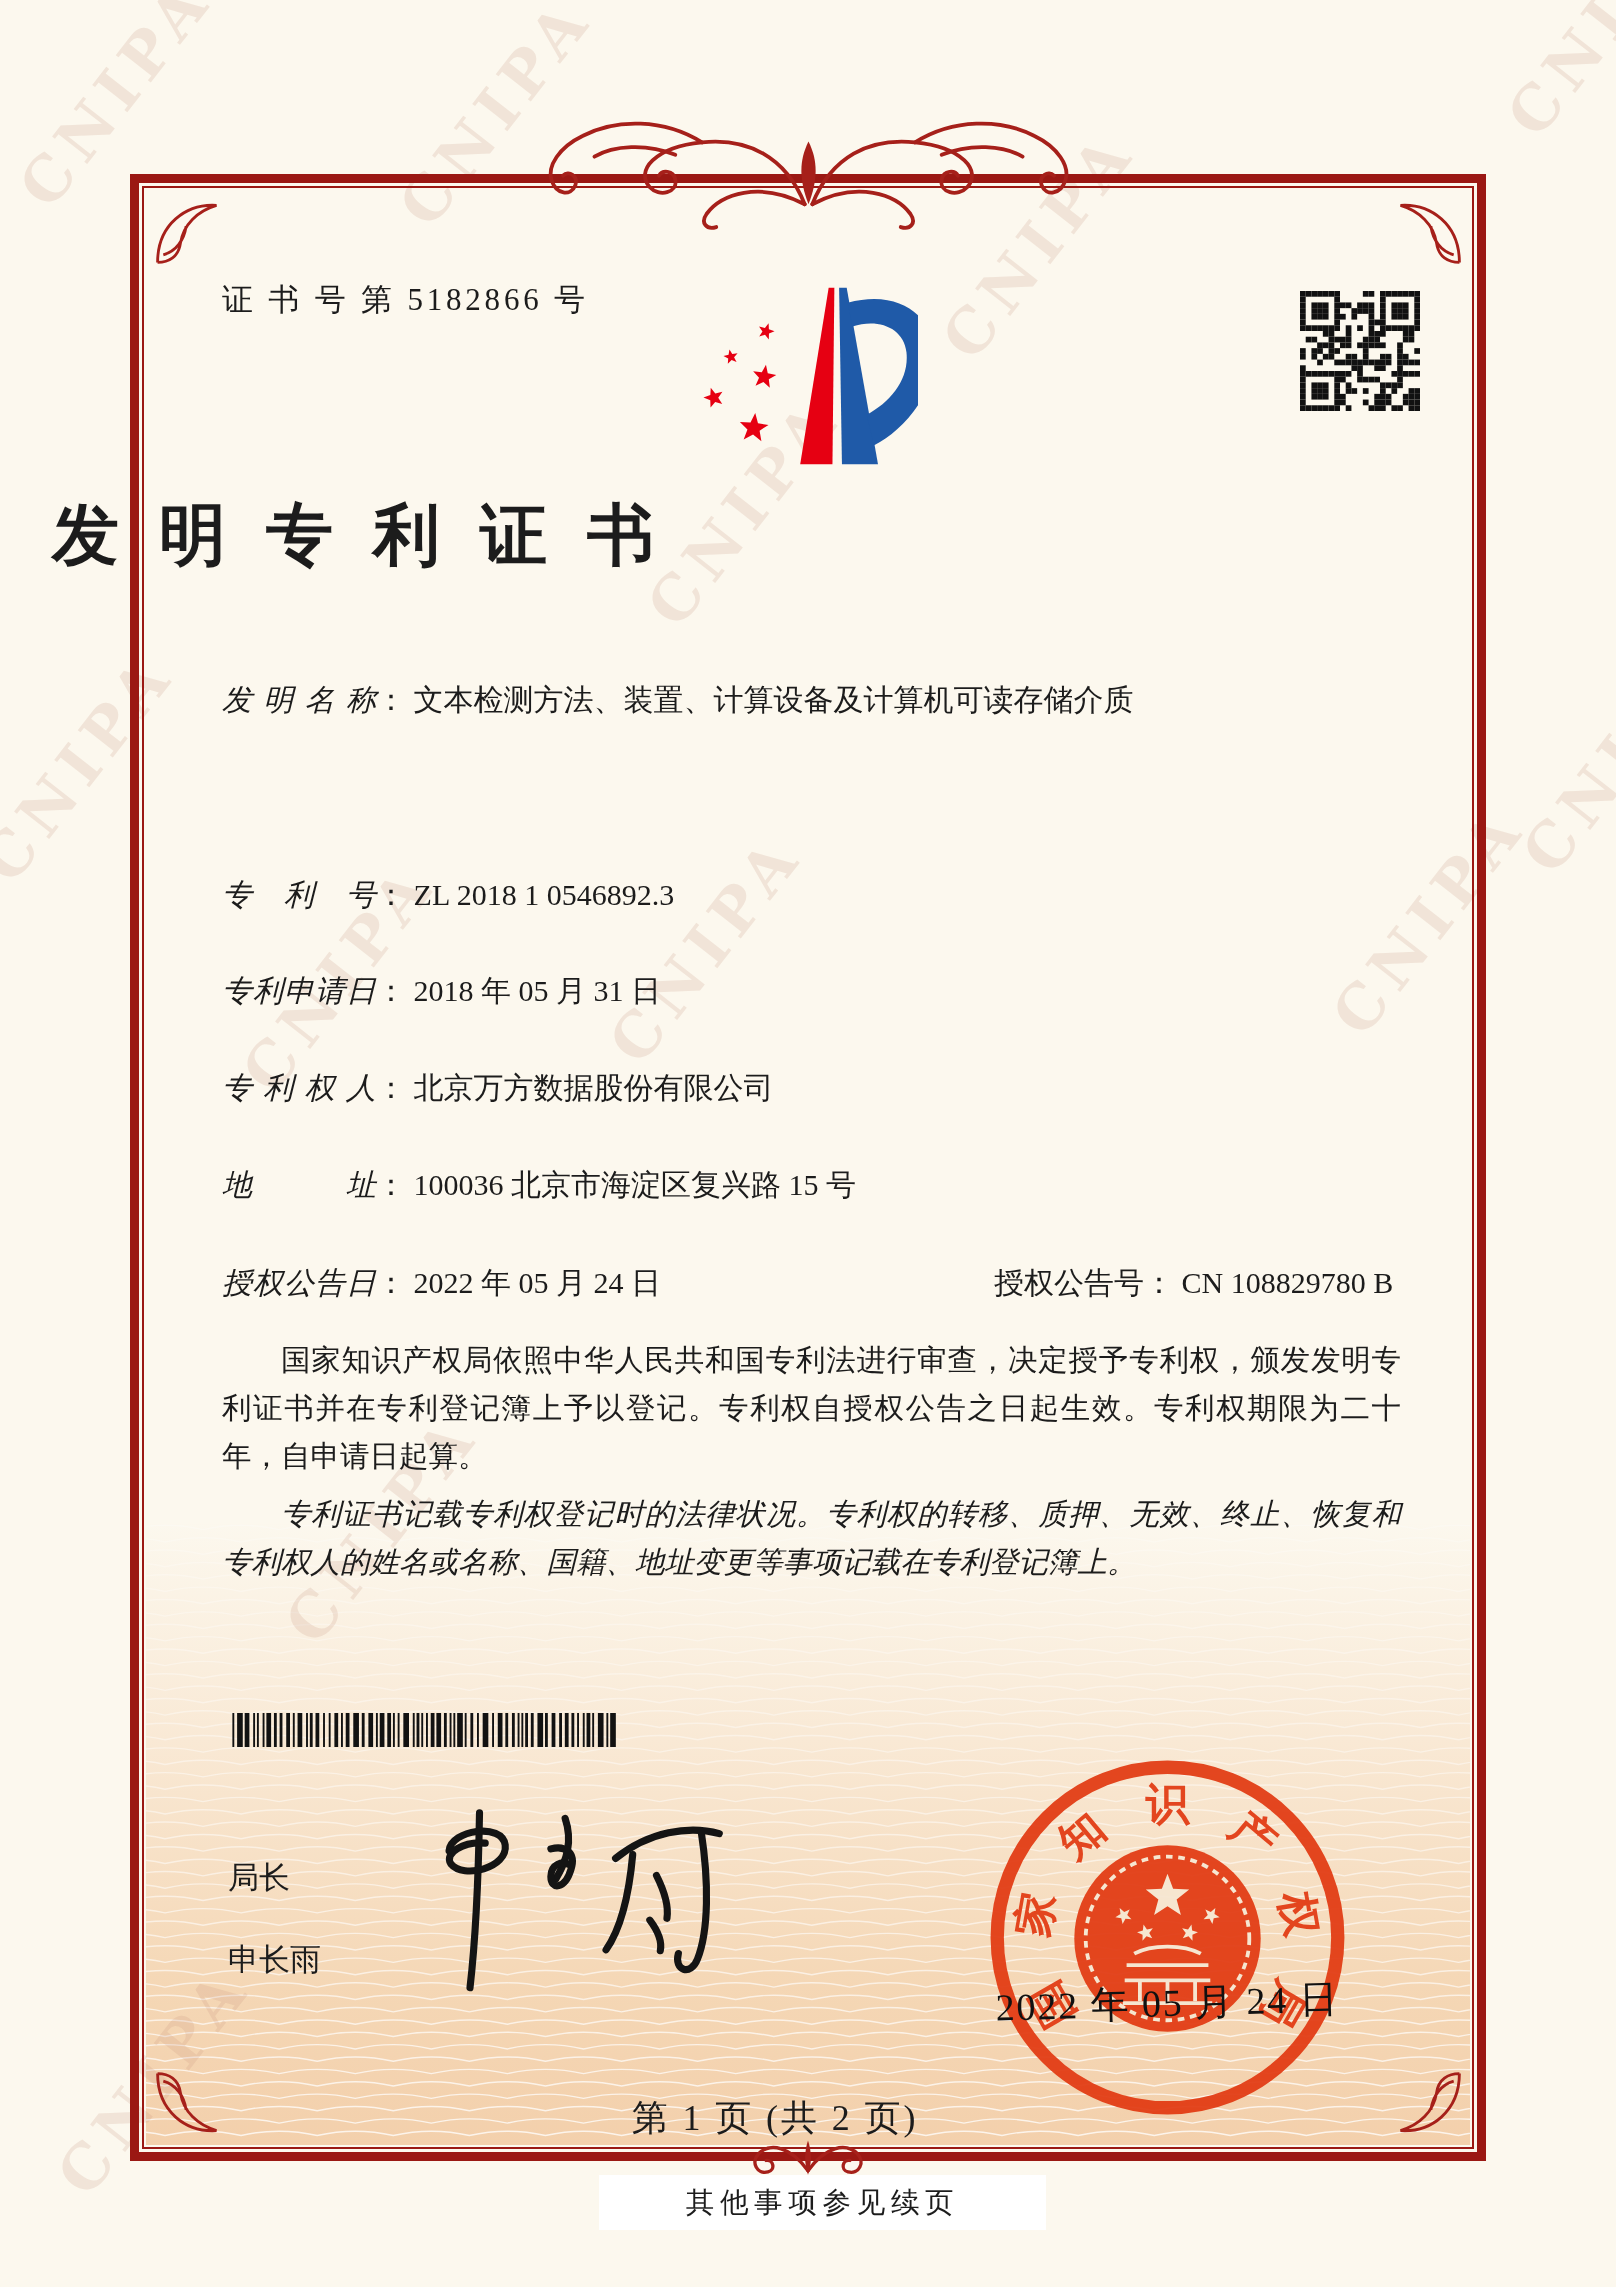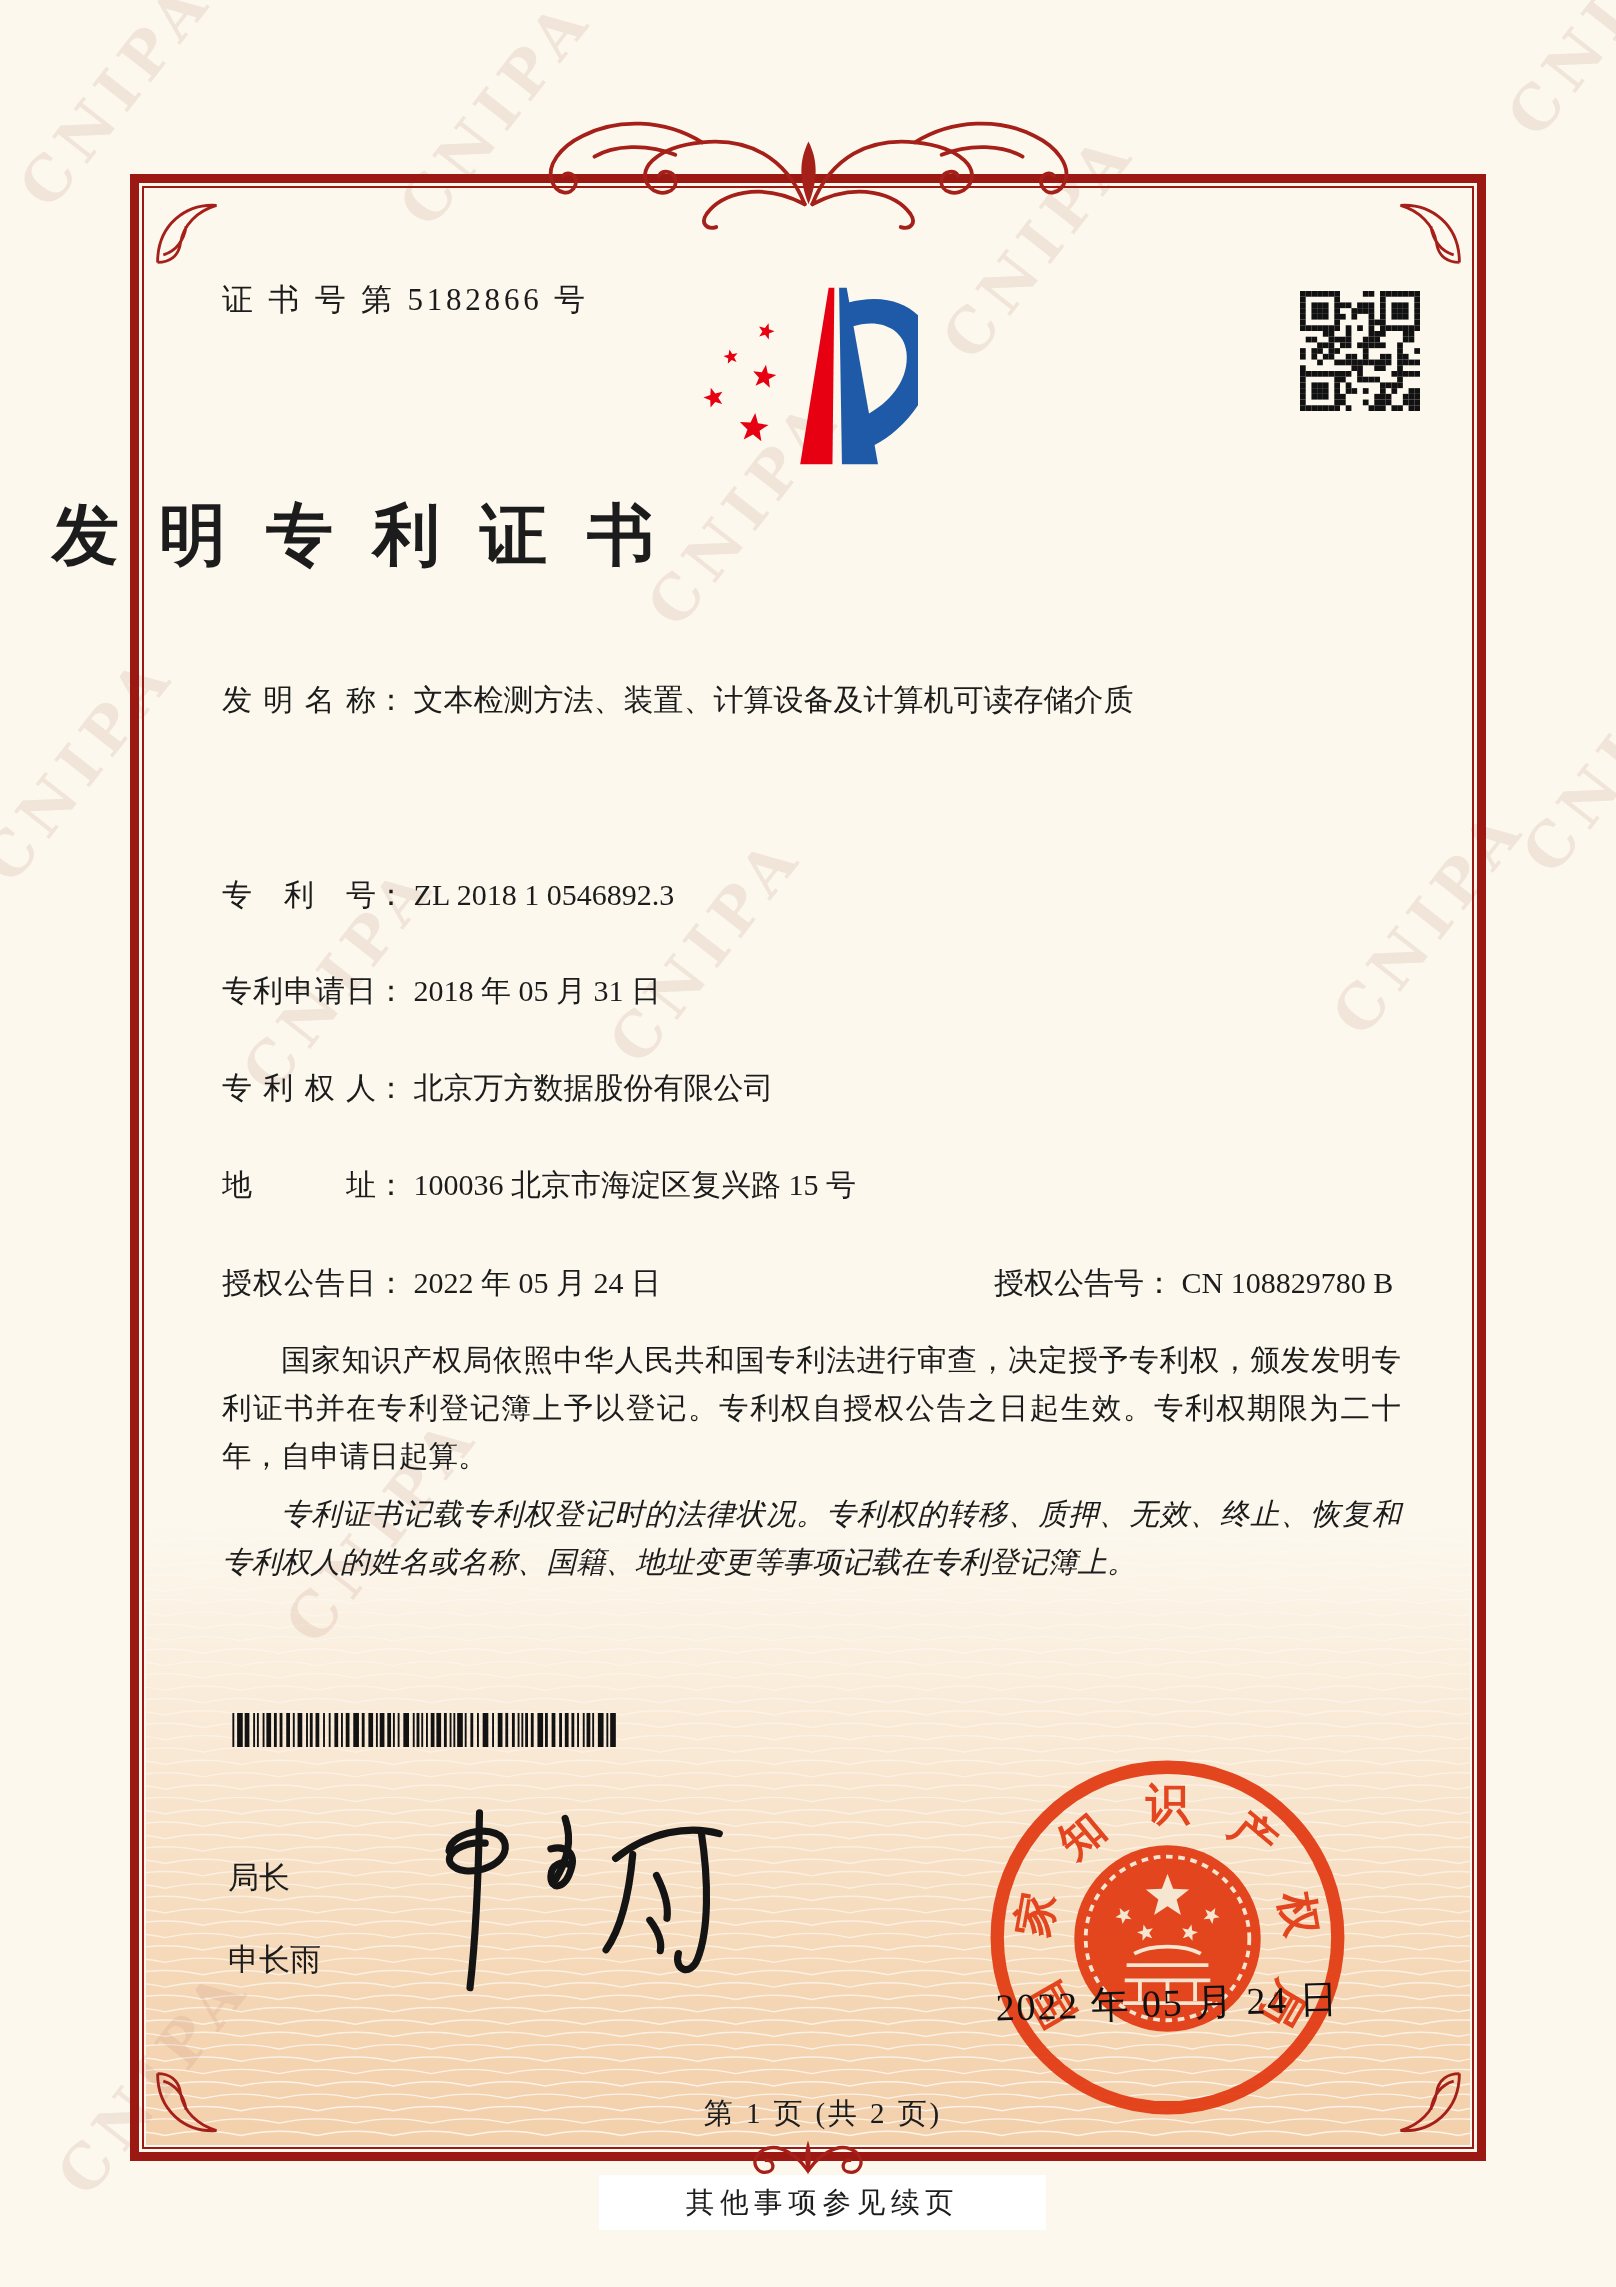--- a/index.html
+++ b/index.html
@@ -15,38 +15,38 @@
   .frame{position:absolute;left:130px;top:174px;width:1356px;height:1987px;
       border:9.5px solid #9b1813;box-sizing:border-box;z-index:2;}
   .frame-inner{position:absolute;inset:2.9px;border:2.9px solid #9b1813;}
   .orn{position:absolute;z-index:3;}
   .cert-no{position:absolute;left:222px;top:279px;font-size:31px;letter-spacing:3.8px;z-index:3;}
   .logo{position:absolute;left:690px;top:282px;z-index:3;}
   .qr{position:absolute;left:1300px;top:291px;z-index:3;}
   .title{position:absolute;left:12px;top:490px;width:100%;text-align:left;font-size:67px;
       font-weight:700;letter-spacing:40px;padding-left:40px;box-sizing:border-box;z-index:3;}
   .row{position:absolute;left:222px;width:1189px;font-size:30px;z-index:3;white-space:nowrap;}
-  .row .lbl{display:inline-block;width:154px;text-align:justify;text-align-last:justify;}
+  .row .lbl{display:inline-block;width:154px;text-align:justify;text-align-last:justify;font-style:italic;}
   .row .val{margin-left:7.6px;}
   .grant2{position:absolute;left:772px;top:0;}
   .grant2 .val{margin-left:7.6px;}
   .paras{position:absolute;left:222px;top:1336px;width:1179px;font-size:29.5px;line-height:48px;
       text-align:justify;z-index:3;}
   .paras p{margin:0;text-indent:2em;}
   .paras p + p{margin-top:9.5px;font-style:italic;}
   .barcode{position:absolute;left:231px;top:1713px;z-index:3;}
   .signer{position:absolute;left:228px;top:1857px;font-family:"Liberation Sans","DejaVu Sans",sans-serif;
       font-size:31px;z-index:4;}
   .signer .signer-name{margin-top:40px;}
   .sig{position:absolute;left:411px;top:1805px;z-index:4;}
   .seal-svg{position:absolute;left:982px;top:1752px;z-index:5;opacity:.93;}
   .seal-date{position:absolute;left:982px;top:1978px;width:371px;text-align:center;font-size:38px;
       letter-spacing:1.9px;color:#111;transform:rotate(-1.5deg);z-index:6;}
-  .pagenum{position:absolute;left:0;top:2094px;width:1550px;text-align:center;font-size:29px;
-      letter-spacing:2.9px;z-index:3;padding-left:48px;}
+  .pagenum{position:absolute;left:0;top:2094px;width:1550px;text-align:center;font-size:36px;
+      letter-spacing:2.9px;z-index:3;}
   .footer{position:absolute;left:599px;top:2175px;width:447px;height:55px;background:#ffffff;
       display:flex;align-items:center;justify-content:center;font-size:28.5px;letter-spacing:5.7px;z-index:3;}
 </style>
 </head>
 <body>
 
 <div id="page">
 
   <div class="lower-bg"></div>
   <svg id="waves" width="1324" height="623" viewBox="0 0 1392 655">

